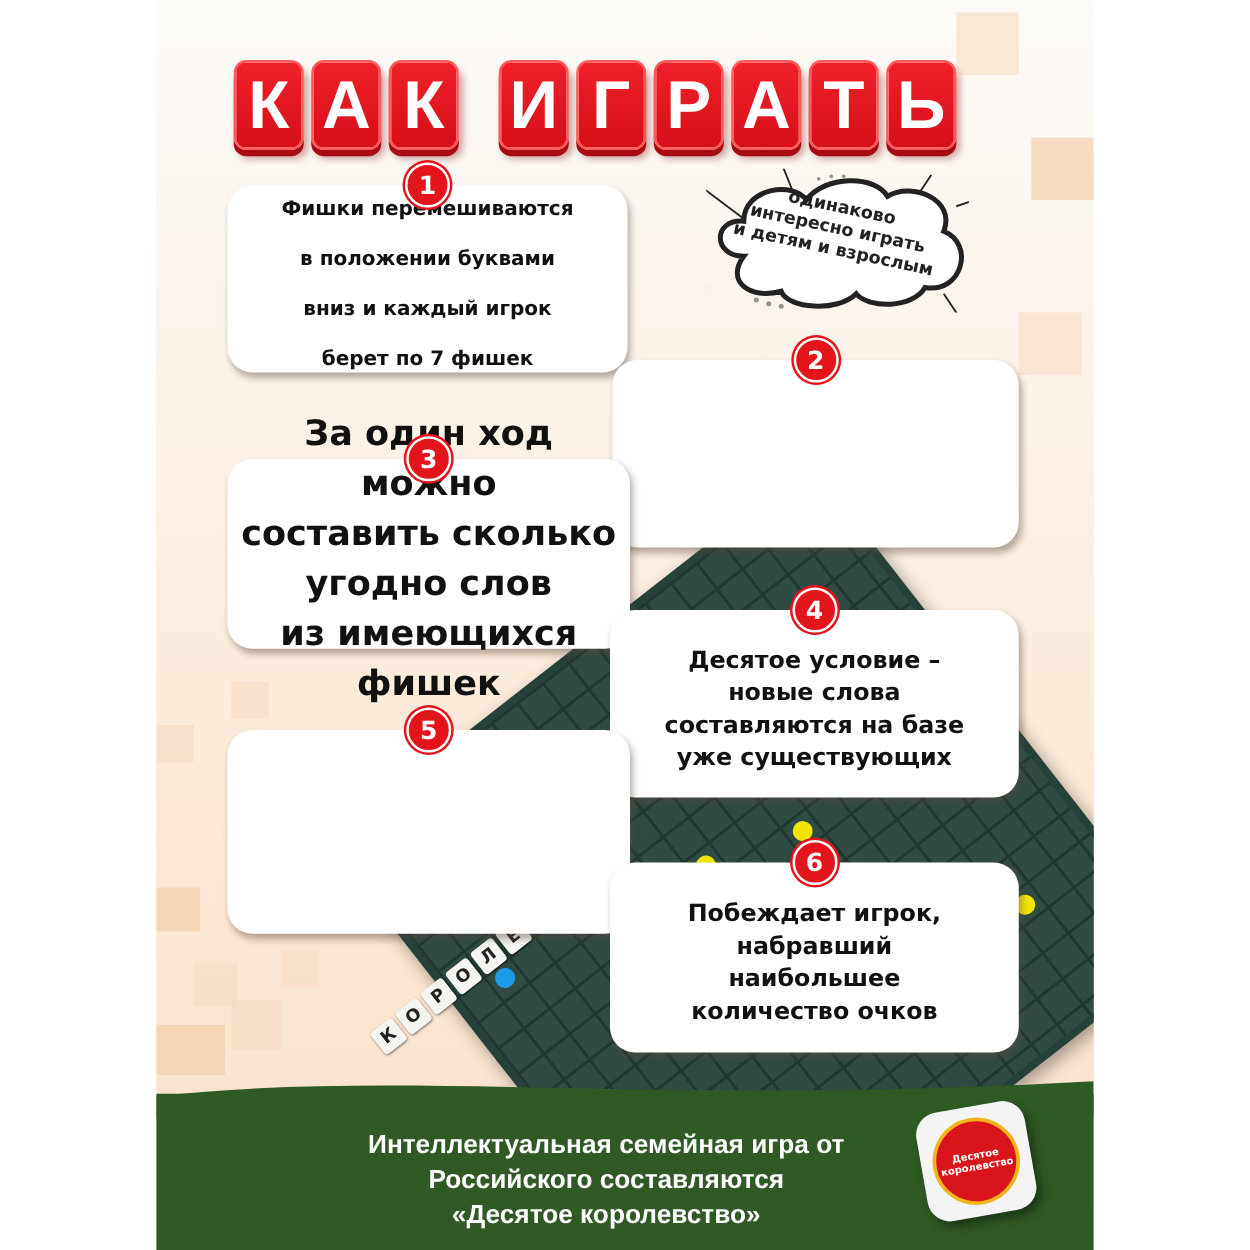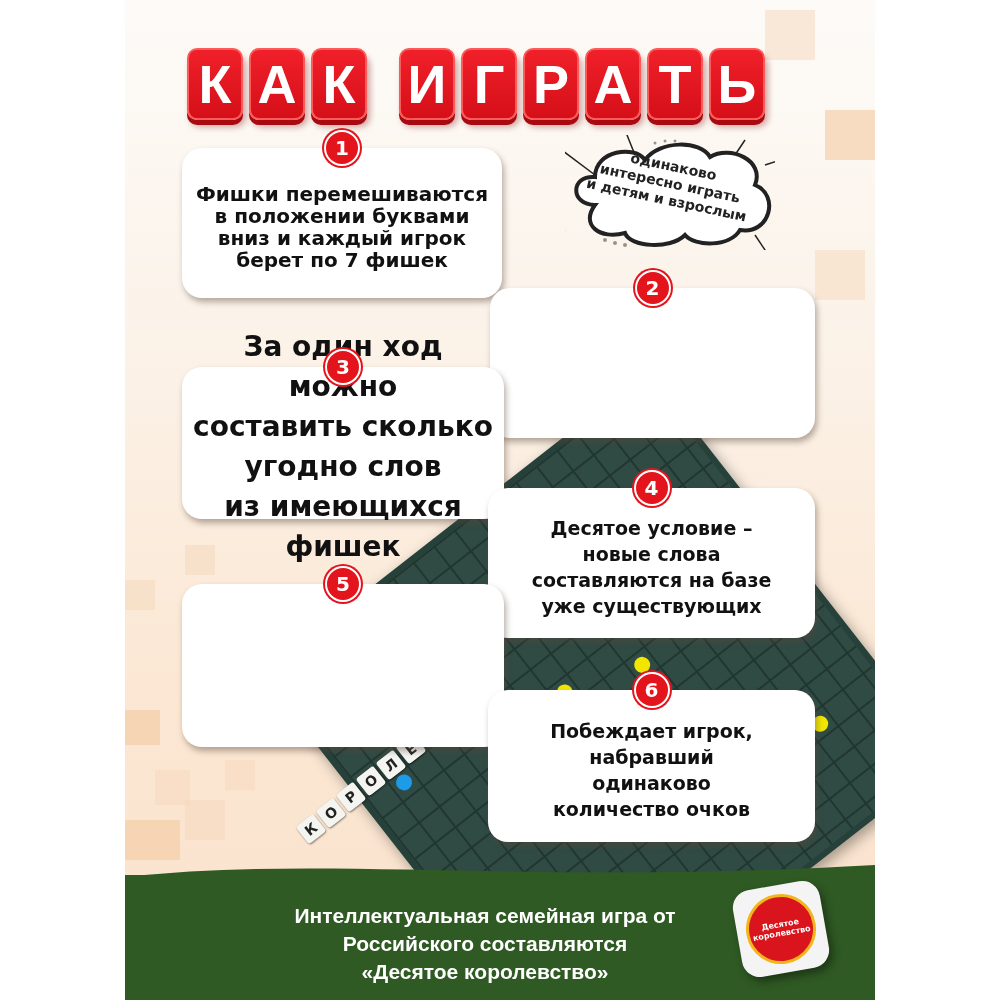--- a/index.html
+++ b/index.html
@@ -124,21 +124,21 @@
         <circle cx="110" cy="6" r="1.5"></circle>
     </g>
     <path d="M30 70 C5 70 5 40 30 42 C30 15 70 10 80 25 C95 5 135 5 145 22 C165 10 200 25 190 50 C215 60 205 100 175 95 C165 112 130 112 120 100 C105 115 65 112 60 98 C35 105 15 90 30 70 Z" fill="#ffffff" stroke="#222" stroke-width="4"></path>
   </svg>
   <div class="cloud-text">одинаково
 интересно играть
 и детям и взрослым</div>
 
   <div class="card" style="left:57px;top:148px;width:320px;height:150px">
     <div class="num">1</div>
-    <div class="txt" style="font-size:20px;line-height:22px">Фишки перемешиваются
+    <div class="txt" style="font-size:16px;line-height:40px">Фишки перемешиваются
 в положении буквами
 вниз и каждый игрок
 берет по 7 фишек</div>
   </div>
 
   <div class="card" style="left:365px;top:288px;width:325px;height:150px">
     <div class="num">2</div>
   </div>
 
   <div class="card" style="left:57px;top:367px;width:322px;height:152px">
@@ -158,21 +158,21 @@
   </div>
 
   <div class="card" style="left:57px;top:584px;width:322px;height:163px;font-size:17px;line-height:23px">
     <div class="num">5</div>
   </div>
 
   <div class="card" style="left:363px;top:690px;width:327px;height:152px">
     <div class="num">6</div>
     <div class="txt">Побеждает игрок,
 набравший
-одинаково
+наибольшее
 количество очков</div>
   </div>
 
   <svg class="footer-wave" viewBox="0 0 750 40" preserveAspectRatio="none">
     <path d="M0 22 C 200 0, 400 30, 750 10 L750 40 L0 40 Z" fill="#2f5a23"></path>
   </svg>
   <div class="footer"></div>
   <div class="footer-text">Интеллектуальная семейная игра от
 Российского составляются
 «Десятое королевство»</div>

